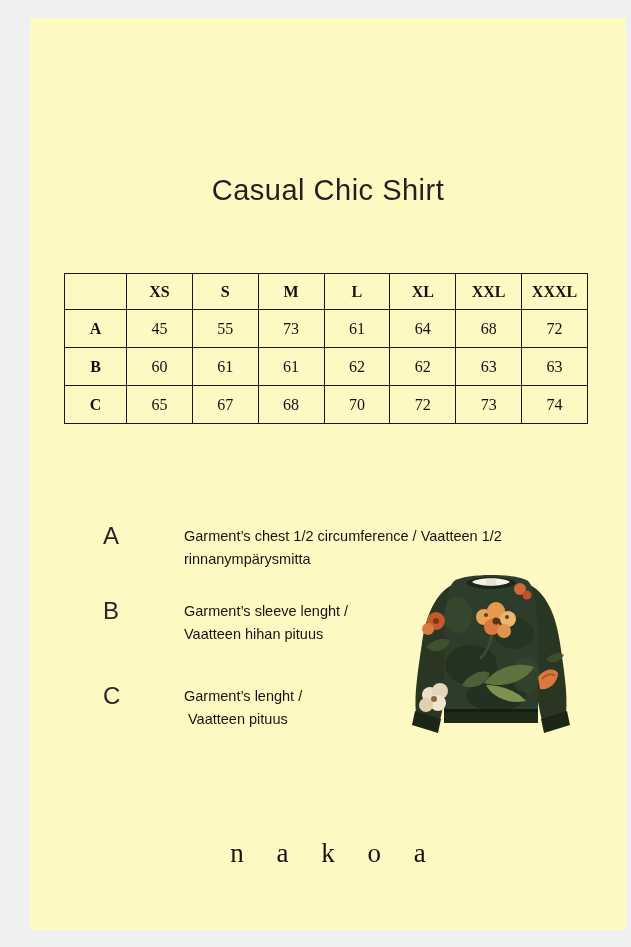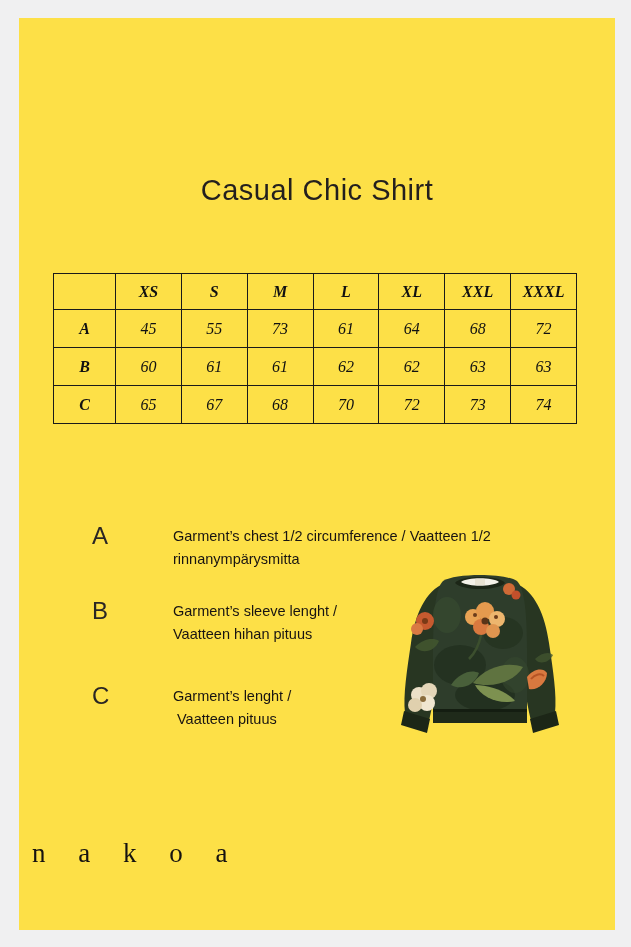--- a/index.html
+++ b/index.html
@@ -4,44 +4,43 @@
 <style>
   * { margin: 0; padding: 0; box-sizing: border-box; }
   html, body {
     width: 631px; height: 947px;
     background: #f0f0f1;
     font-family: "Liberation Sans", sans-serif;
     color: #1d1a19;
   }
   .card {
     position: absolute;
-    left: 19px; top: 18px;
+    left: 30px; top: 18px;
     width: 596px; height: 912px;
-    background: #fde047;
+    background: #fef9c3;
   }
   .page-title {
     position: absolute;
     top: 156px; left: 0; right: 0;
     text-align: center;
     font-family: "Liberation Sans", sans-serif;
     font-weight: 400;
     font-size: 29px;
     letter-spacing: 0.5px;
     color: #231f1e;
   }
   .size-table {
     position: absolute;
     left: 34px; top: 255px;
     width: 524px;
     border-collapse: collapse;
     font-family: "Liberation Serif", serif;
     font-size: 16px;
     color: #111111;
     table-layout: fixed;
-    font-style: italic;
   }
   .size-table th, .size-table td {
     border: 1.6px solid #1a1a1a;
     text-align: center;
     height: 38px;
     vertical-align: middle;
   }
   .size-table thead th { font-weight: bold; height: 36px; }
   .size-table tbody th { font-weight: bold; }
   .size-table col.label-col { width: 62px; }
@@ -66,20 +65,21 @@
   .legend-item-c { top: 664px; }
   .legend-item-c .legend-text div:nth-child(2) { padding-left: 4px; }
   .product-photo {
     position: absolute;
     left: 366px; top: 537px;
     width: 190px; height: 195px;
   }
   .brand-logo {
     position: absolute;
     left: 0; right: 0; top: 820px;
+    text-align: center;
     font-family: "Liberation Serif", serif;
     font-size: 27px;
     letter-spacing: 13px;
     text-indent: 13px;
     color: #151210;
   }
 </style>
 </head>
 <body>
 

